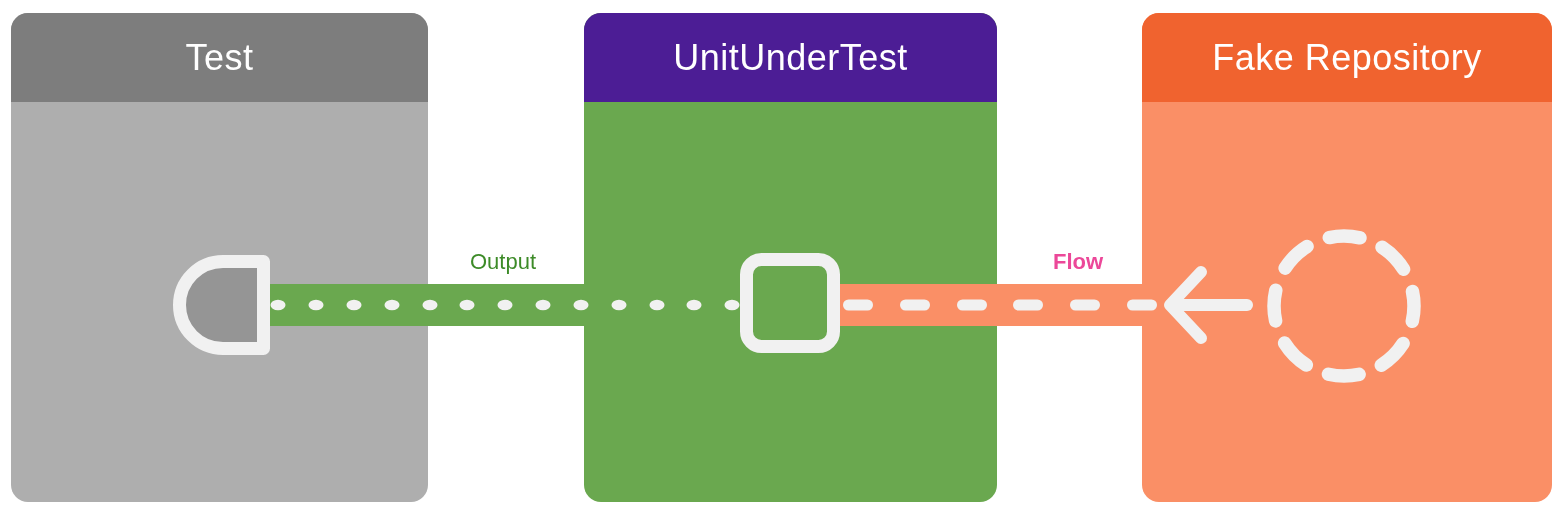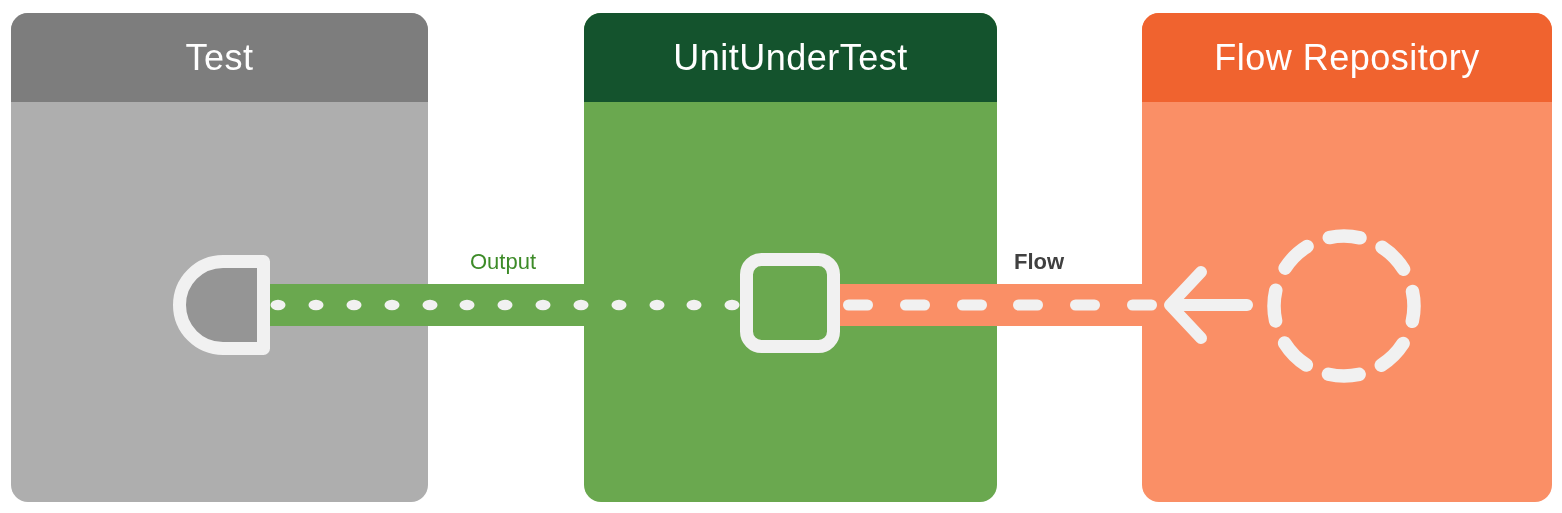--- a/index.html
+++ b/index.html
@@ -26,62 +26,62 @@
     align-items: center;
     justify-content: center;
     color: #ffffff;
     font-size: 36px;
     font-weight: 400;
     letter-spacing: 0.5px;
   }
   #box-test        { left: 11px;   width: 417px; background: #aeaeae; }
   #box-test .box-header { background: #7d7d7d; }
   #box-uut         { left: 584px;  width: 413px; background: #6aa84f; }
-  #box-uut .box-header  { background: #14532d; }
+  #box-uut .box-header  { background: #4c1d95; }
   #box-fake        { left: 1142px; width: 410px; background: #fa8f66; }
   #box-fake .box-header { background: #f0632f; }
 
   svg.overlay {
     position: absolute;
     left: 0; top: 0;
     width: 1562px;
     height: 513px;
     pointer-events: none;
   }
   .connector-label {
     position: absolute;
     top: 245px;
     transform: translateX(-50%);
     font-size: 22px;
     line-height: 34px;
     white-space: nowrap;
   }
   #output-label { left: 503px;  color: #3d8b28; font-weight: 400; }
-  #flow-label   { left: 1039px; color: #404040; font-weight: 700; }
+  #flow-label   { left: 1078px; color: #ec4899; font-weight: 700; }
 </style>
 </head>
 <body>
 
 <div class="canvas">
 
   <div class="box" id="box-test">
     <div class="box-header">
       <span>Test</span>
     </div>
   </div>
 
   <div class="box" id="box-uut">
     <div class="box-header">
       <span>UnitUnderTest</span>
     </div>
   </div>
 
   <div class="box" id="box-fake">
     <div class="box-header">
-      <span>Flow Repository</span>
+      <span>Fake Repository</span>
     </div>
   </div>
 
   <svg class="overlay" viewBox="0 0 1562 513">
 
     <rect x="240" y="284" width="550" height="42" fill="#6aa84f"></rect>
     <g fill="#f1f1f1">
       <ellipse cx="278" cy="305" rx="7.5" ry="5.2"></ellipse>
       <ellipse cx="316" cy="305" rx="7.5" ry="5.2"></ellipse>
       <ellipse cx="354" cy="305" rx="7.5" ry="5.2"></ellipse>

